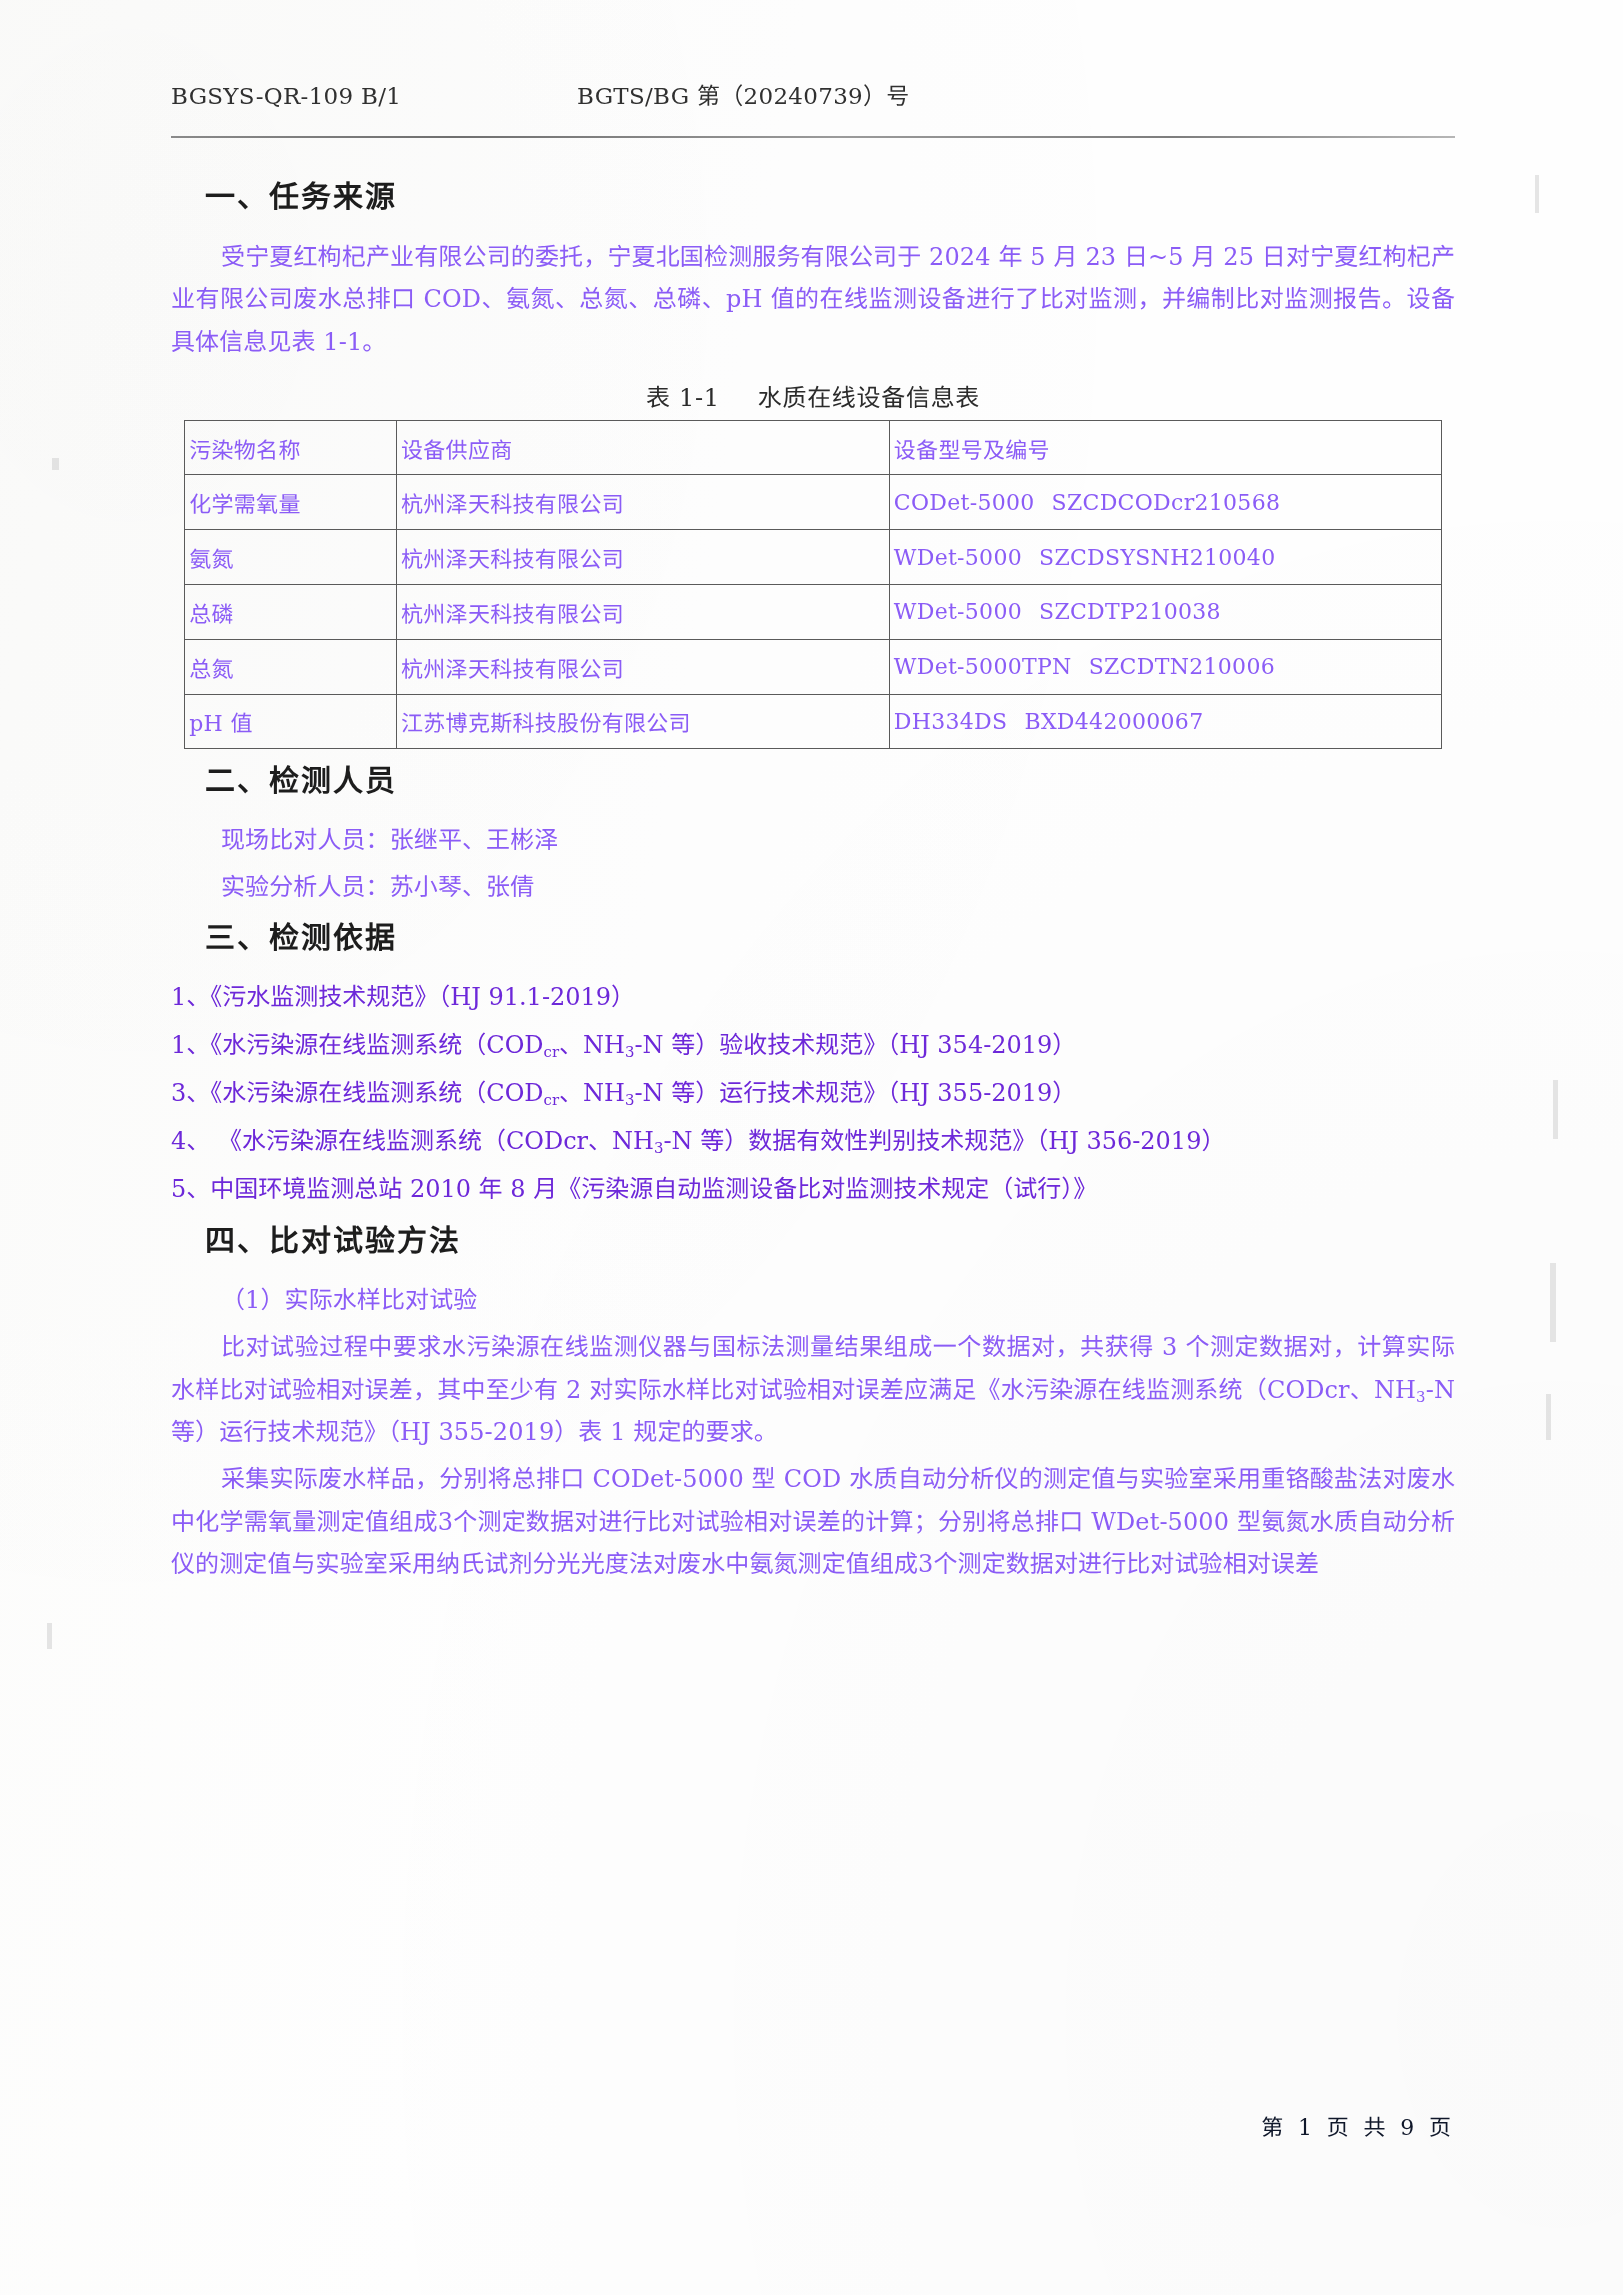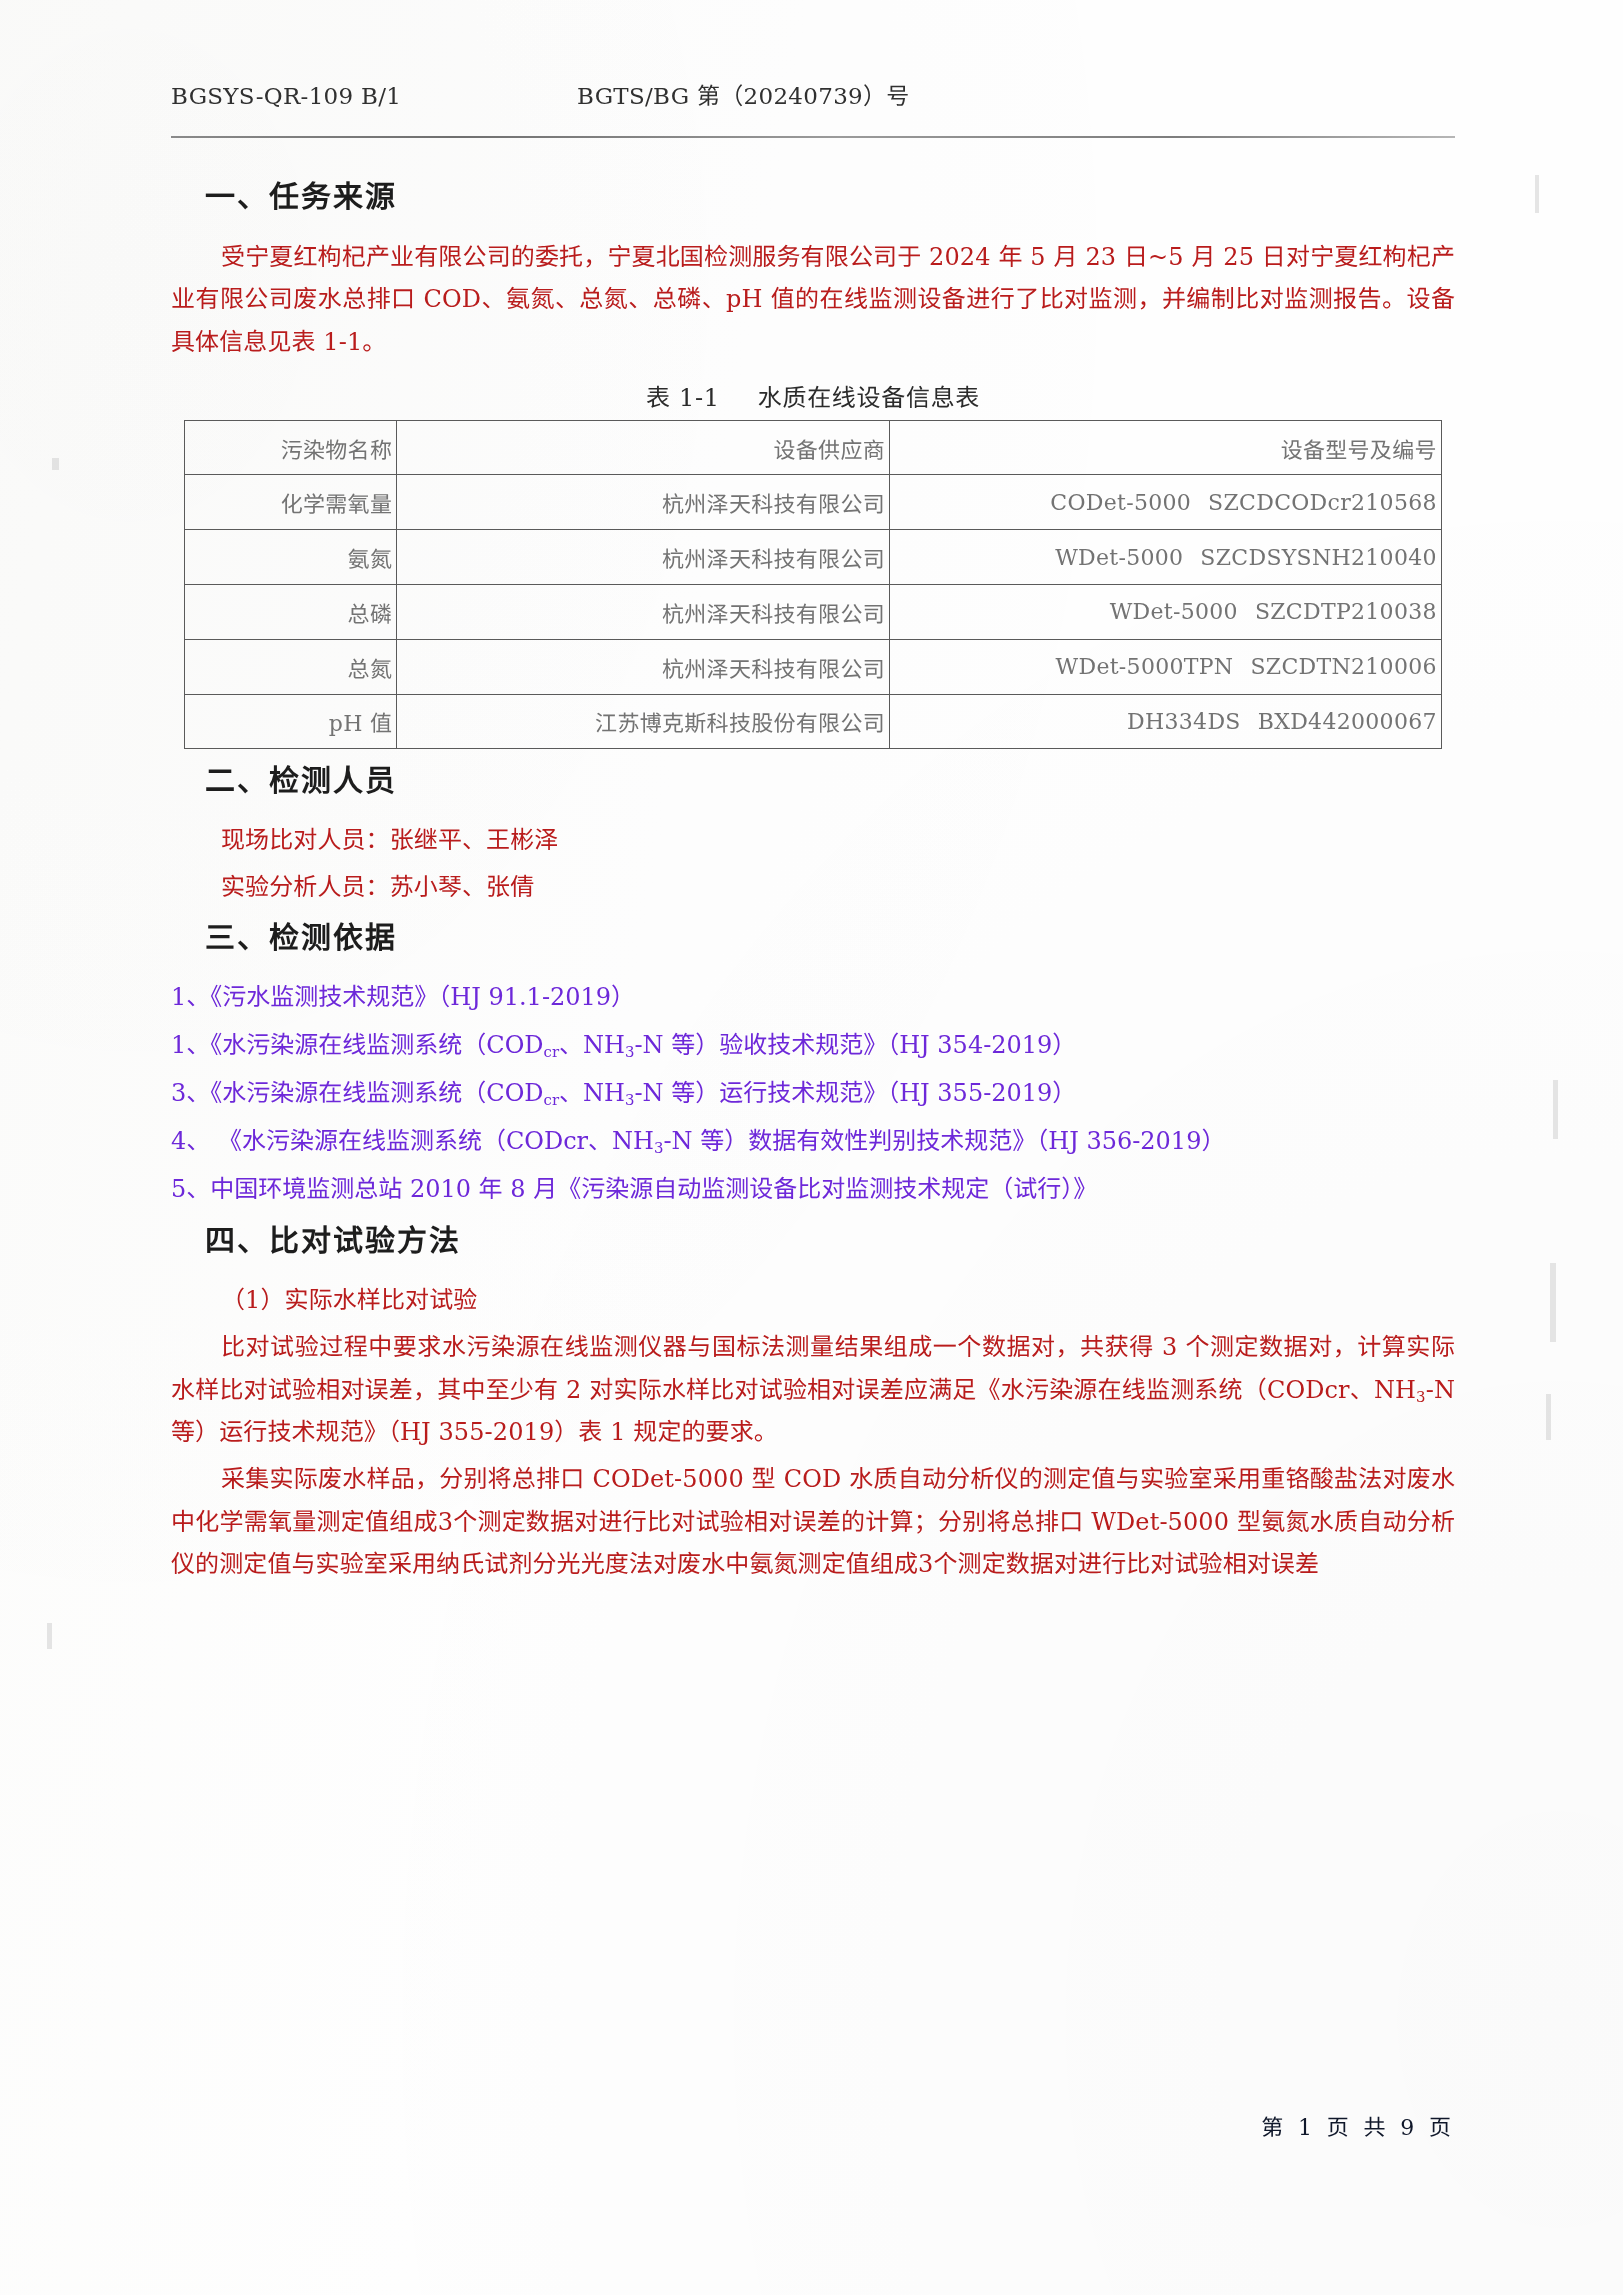--- a/index.html
+++ b/index.html
@@ -68,21 +68,21 @@
   .sec-gap-top { margin-top: 29px; }
 
   
   p.body {
     font-size: 24px;
     line-height: 1.78;
     margin: 0 0 3.9px 0;
     text-align: justify;
     text-justify: inter-ideograph;
     letter-spacing: 0.1px;
-    color: #b91c1c;
+    color: #8b5cf6;
   }
   p.indent { text-indent: 50px; }
   p.pindent { padding-left: 50px; }
   sub { font-size: 0.62em; vertical-align: -0.28em; }
 
   
   .table-caption {
     text-align: center;
     font-size: 24px;
     margin: 14.4px 0 6.5px 0;
@@ -91,25 +91,25 @@
   .table-caption .cap-gap { display: inline-block; width: 38px; }
   table.info {
     border-collapse: collapse;
     width: 1231px;
     margin: 0 auto 6.5px auto;
     table-layout: fixed;
   }
   table.info td {
     border: 1.3px solid #5a5a5a;
     font-size: 22px;
-    text-align: right;
+    text-align: left;
     padding: 7.9px 3.9px;
     height: 38px;
     letter-spacing: 0.3px;
-    color: #737373;
+    color: #8b5cf6;
   }
   table.info td.c0 { width: 203px; }
   table.info td.c1 { width: 484px; }
   table.info td.c2 { width: 543px; }
   .model-gap { display: inline-block; width: 17px; }
 
   
   p.ref {
     font-size: 24px;
     line-height: 1.78;

